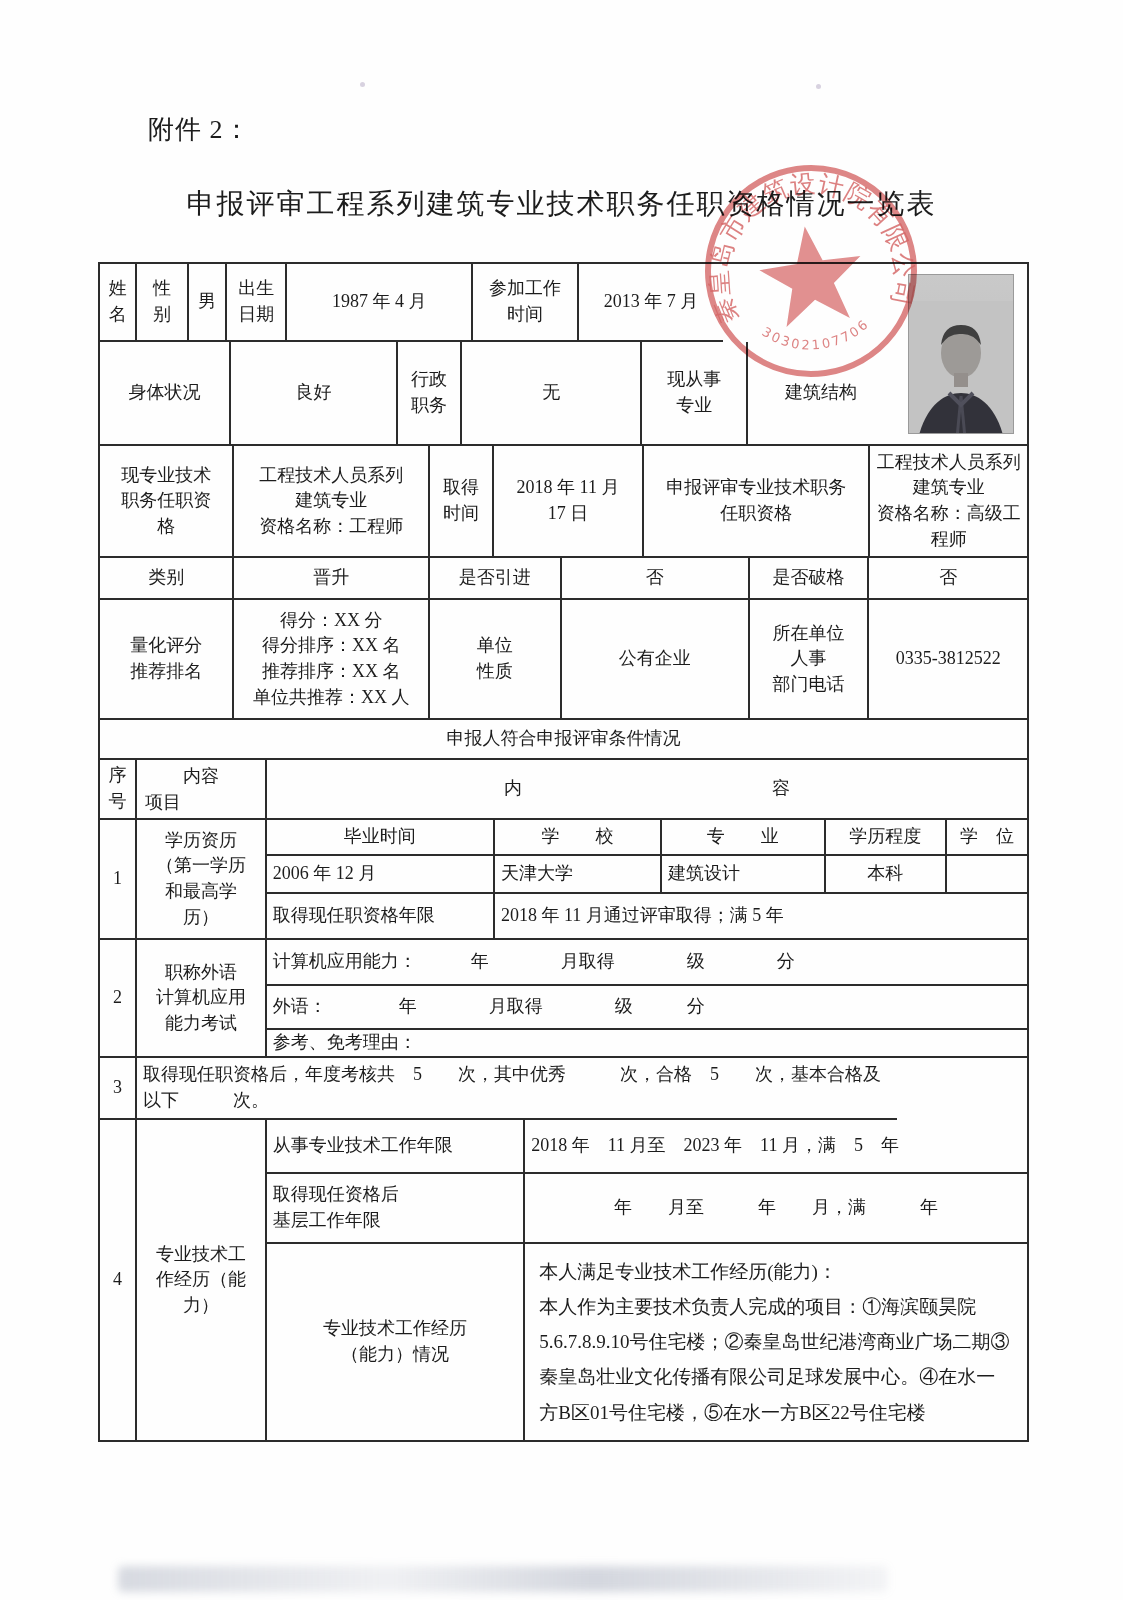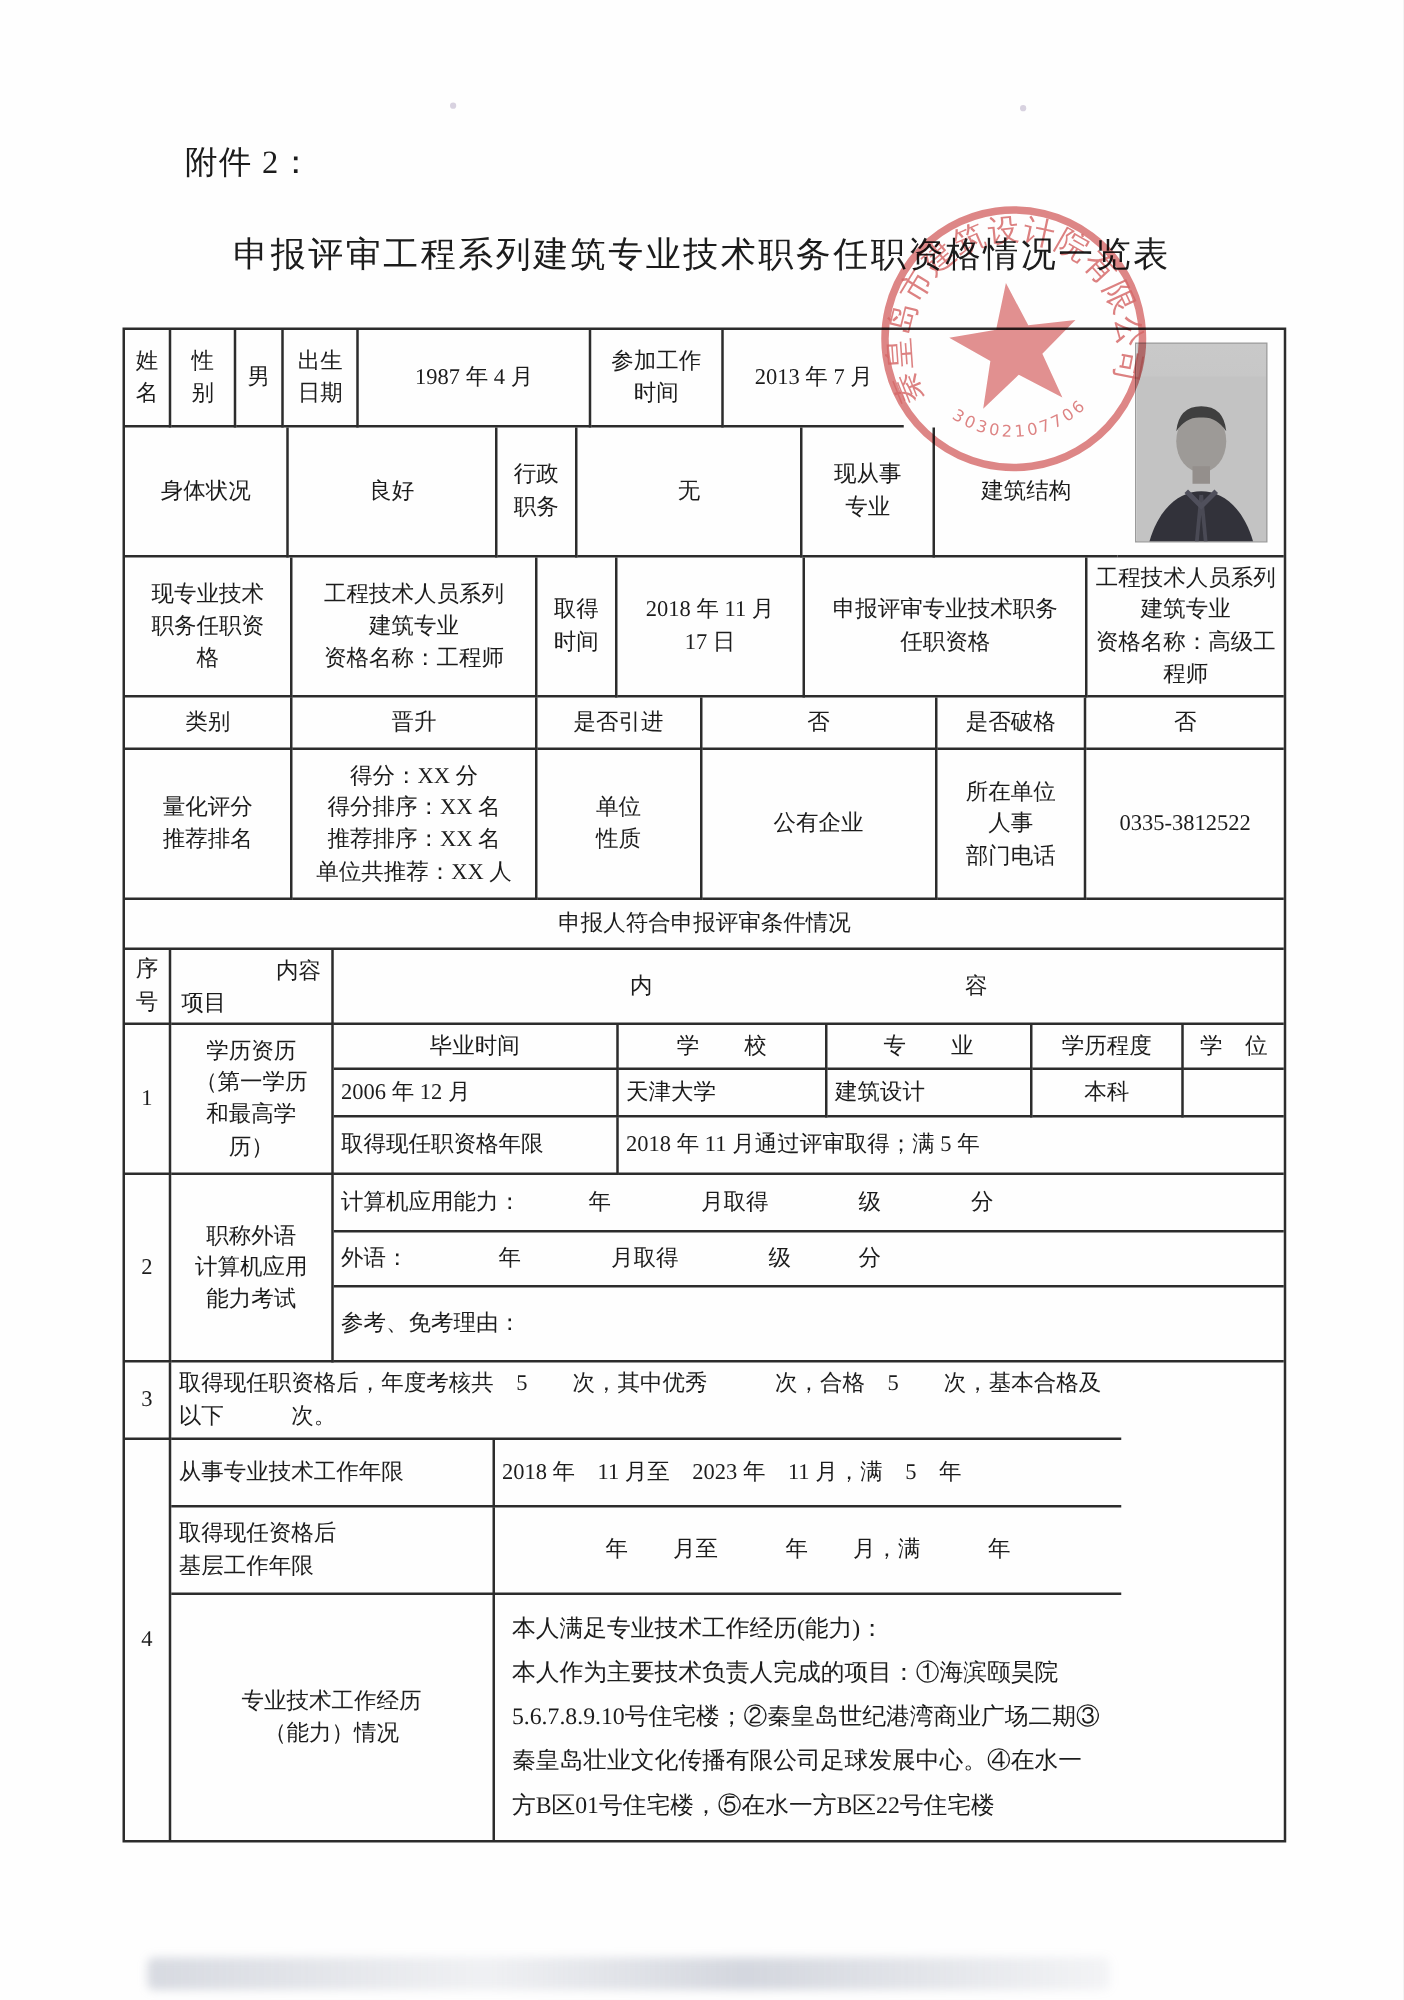--- a/index.html
+++ b/index.html
@@ -34,21 +34,21 @@
   .r-e>.cell{height:120px;}
   .r-f>.cell{height:40px;}
   .r-g>.cell{height:60px;}
   .ph-cell{width:14.34%;padding:0;align-items:center;justify-content:center;}
   .topleft{width:85.66%;}
   .item-num{font-size:18px;}
   .content-col{display:flex;flex-direction:column;width:82%;}
   .sub{display:flex;width:100%;}
   .nei-rong{display:flex;gap:250px;justify-content:center;align-items:center;}
   .split-cell{flex-direction:column;align-items:stretch;justify-content:space-between;padding:4px 8px;}
-  .split-top{text-align:right;font-size:18px;}
+  .split-top{font-size:18px;}
   .split-bottom{text-align:left;font-size:18px;}
   .detail{align-items:flex-start;line-height:1.85;font-size:19px;padding:10px 14px;}
   .photo{
     width:104px;height:158px;background:linear-gradient(180deg,#c9c9c9,#bdbdbd);
     box-shadow:0 0 0 1px #9a9a9a;overflow:hidden;position:relative;
   }
   .stamp{position:absolute;left:678px;top:138px;width:266px;height:266px;transform:rotate(-8deg);mix-blend-mode:multiply;opacity:.88;pointer-events:none;}
   .smudge{position:absolute;left:118px;top:1566px;width:770px;height:26px;border-radius:5px;
     background:linear-gradient(90deg,rgba(115,125,150,.28),rgba(115,125,150,.10) 35%,rgba(115,125,150,.30) 62%,rgba(115,125,150,.08));
     filter:blur(4px);}
@@ -200,37 +200,40 @@
       <div class="cell" style="width:14%">职称外语
 计算机应用
 能力考试</div>
       <div class="content-col">
         <div class="sub" style="height:46px">
           <div class="cell cl left" style="width:100%">计算机应用能力：　　　年　　　　月取得　　　　级　　　　分</div>
         </div>
         <div class="sub" style="height:44px">
           <div class="cell cl left" style="width:100%">外语：　　　　年　　　　月取得　　　　级　　　分</div>
         </div>
-        <div class="sub" style="height:60px">
+        <div class="sub" style="height:28px">
           <div class="cell cl left" style="width:100%">参考、免考理由：</div>
         </div>
       </div>
     </div>
 
     <div class="row">
       <div class="cell item-num" style="width:4%">3</div>
       <div class="content-col">
         <div class="sub" style="height:62px">
           <div class="cell cl left" style="width:100%">取得现任职资格后，年度考核共　5　　次，其中优秀　　　次，合格　5　　次，基本合格及以下　　　次。</div>
         </div>
       </div>
     </div>
 
     <div class="row">
       <div class="cell cb item-num" style="width:4%">4</div>
+      <div class="cell cb" style="width:14%">专业技术工
+作经历（能
+力）</div>
       <div class="content-col">
         <div class="sub" style="height:54px">
           <div class="cell left" style="width:34%">从事专业技术工作年限</div>
           <div class="cell cl left" style="width:66%">2018 年　11 月至　2023 年　11 月，满　5　年</div>
         </div>
         <div class="sub" style="height:70px">
           <div class="cell left" style="width:34%">取得现任资格后
 基层工作年限</div>
           <div class="cell cl" style="width:66%">年　　月至　　　年　　月，满　　　年</div>
         </div>

